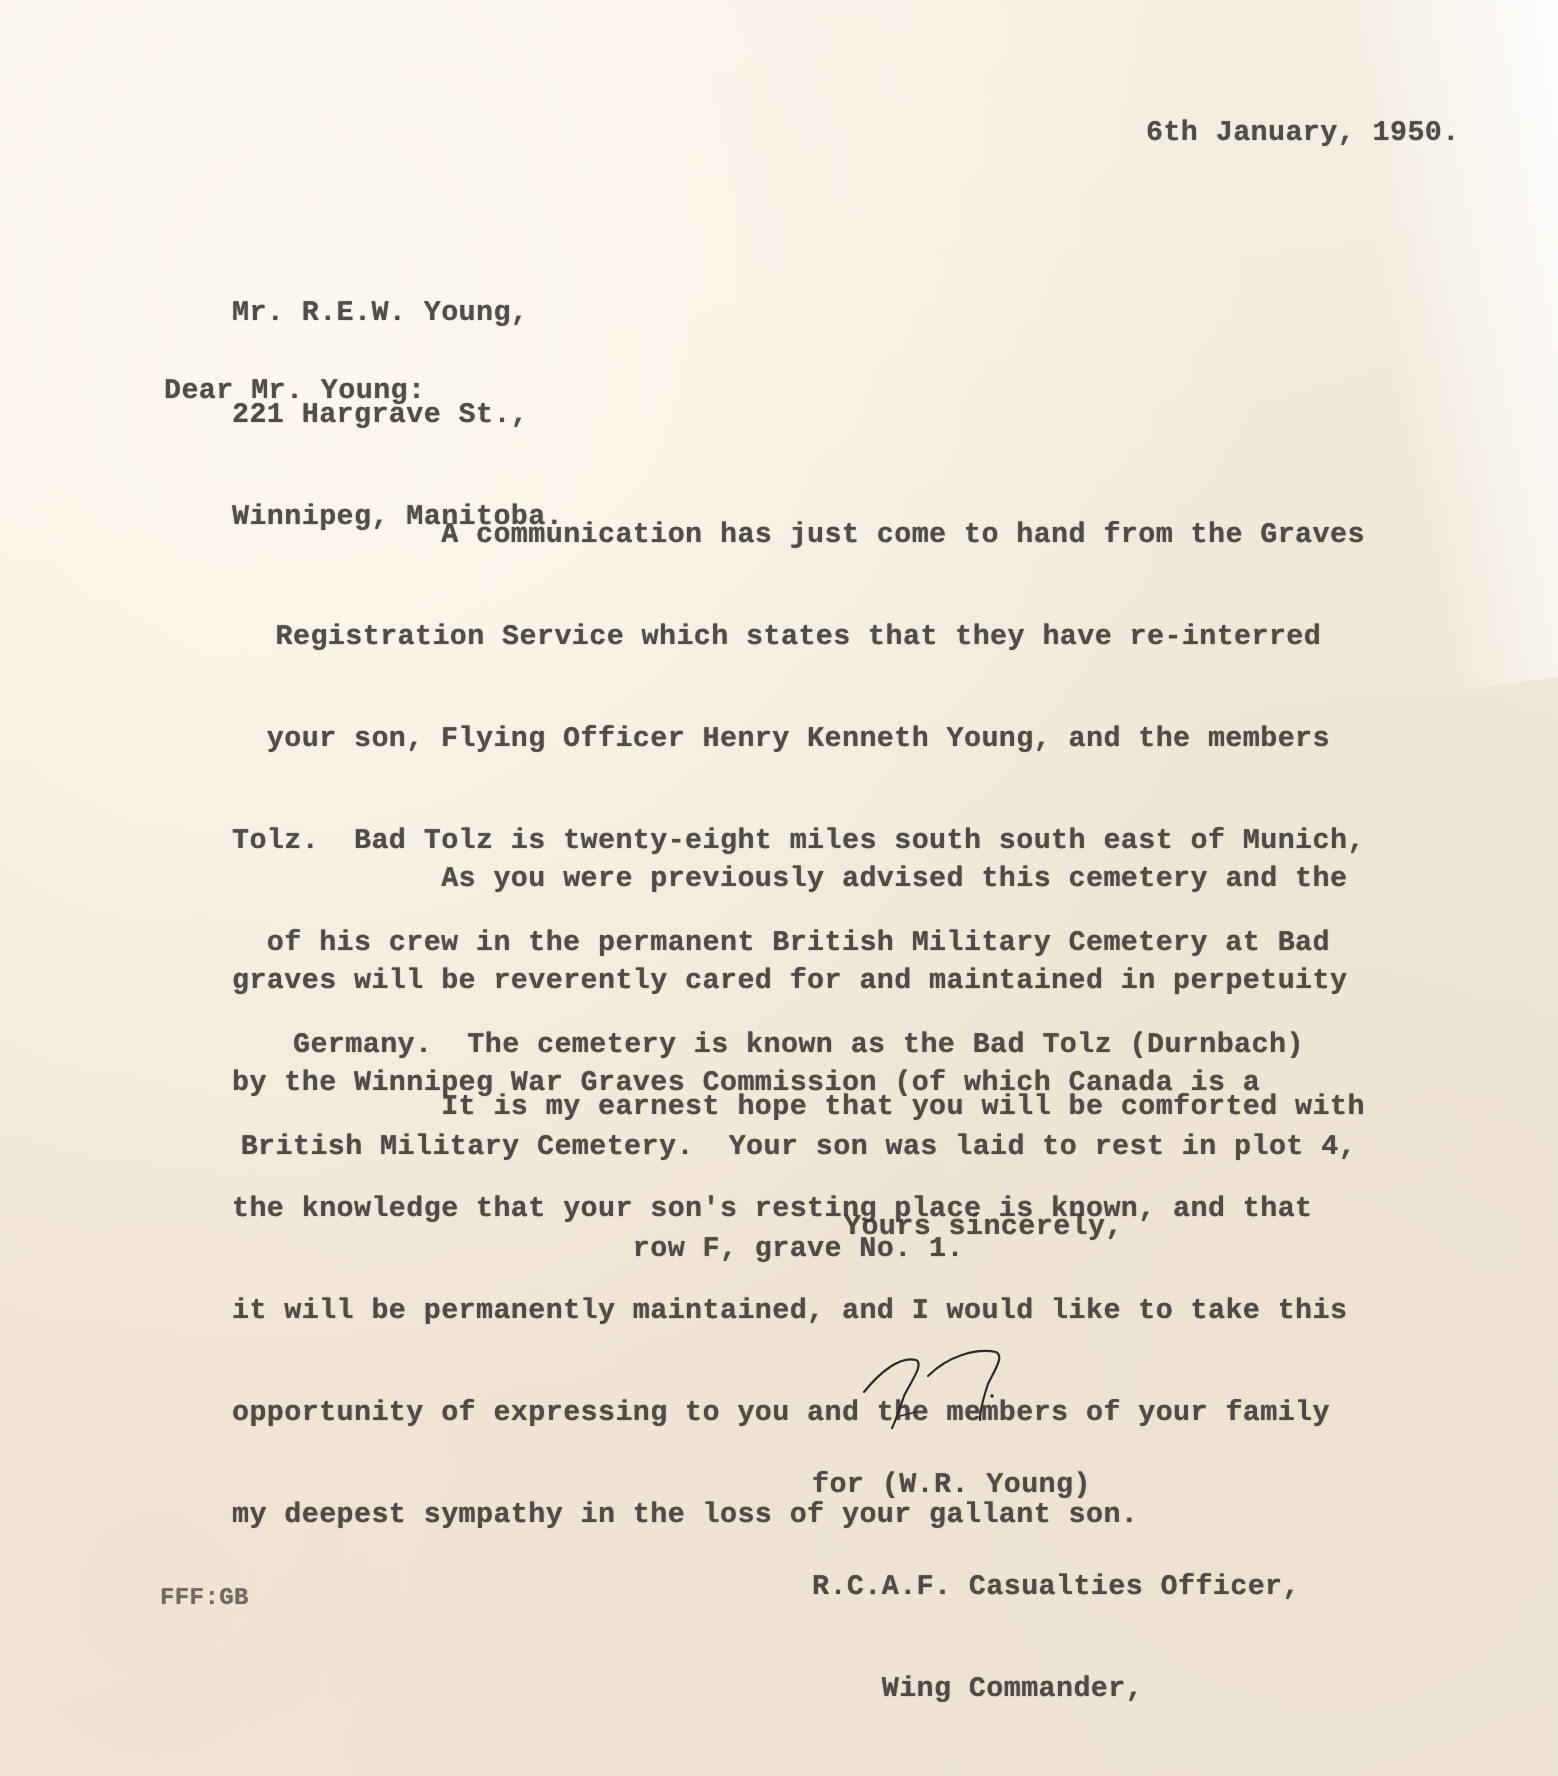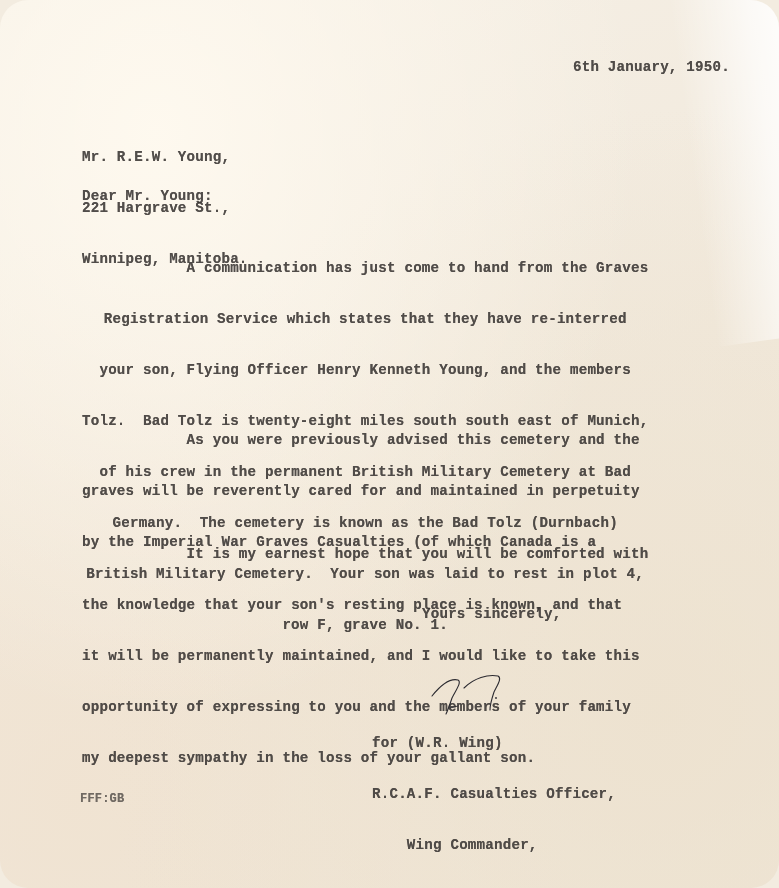--- a/index.html
+++ b/index.html
@@ -9,21 +9,20 @@
     }
     .paper {
       position: relative;
       width: 779px; height: 888px;
       background:
         radial-gradient(ellipse at 20% 15%, rgba(255,250,240,0.9) 0%, rgba(255,250,240,0) 55%),
         radial-gradient(ellipse at 85% 80%, rgba(236,224,204,0.7) 0%, rgba(236,224,204,0) 60%),
         radial-gradient(ellipse at 10% 90%, rgba(240,226,208,0.8) 0%, rgba(240,226,208,0) 50%),
         linear-gradient(160deg, #f6f0e6 0%, #f1e9dc 50%, #efe6d7 100%);
       overflow: hidden;
-      border-radius: 28px;
     }
     .corner-shadow {
       position: absolute; right: -40px; top: -60px;
       width: 130px; height: 400px;
       background: linear-gradient(90deg, rgba(255,255,255,0) 0%, rgba(255,255,255,0.7) 60%, #ffffff 100%);
       transform: rotate(-8deg);
     }
     .type {
       position: absolute;
       font-family: "Liberation Mono", "DejaVu Sans Mono", monospace;
@@ -38,21 +37,21 @@
     }
     .date { left: 573px; top: 59px; }
     .address { left: 82px; top: 115px; }
     .salutation { left: 82px; top: 188px; }
     .para1 { left: 82px; top: 226px; text-align: center; }
     .para2 { left: 82px; top: 398px; }
     .para3 { left: 82px; top: 512px; }
     .closing { left: 422px; top: 606px; }
     .sigblock { left: 372px; top: 701px; }
     .initials { left: 80px; top: 791px; font-size: 12px; opacity: 0.7; }
-    .line { display: block; }
+    .line { display: block; margin-left: 34px; }
     .signature {
       position: absolute; left: 428px; top: 668px;
       width: 100px; height: 50px;
     }
   </style>
 </head>
 <body>
 
 <div class="paper">
   <div class="corner-shadow"></div>
@@ -74,41 +73,41 @@
     <span class="line">Tolz.  Bad Tolz is twenty-eight miles south south east of Munich,</span>
     <span class="line">of his crew in the permanent British Military Cemetery at Bad</span>
     <span class="line">Germany.  The cemetery is known as the Bad Tolz (Durnbach)</span>
     <span class="line">British Military Cemetery.  Your son was laid to rest in plot 4,</span>
     <span class="line">row F, grave No. 1.</span>
   </div>
 
   <div class="type para2">
     <span class="line">            As you were previously advised this cemetery and the</span>
     <span class="line">graves will be reverently cared for and maintained in perpetuity</span>
-    <span class="line">by the Imperial War Graves Casualties (of which Canada is a</span>
+    <span class="line">by the Winnipeg War Graves Commission (of which Canada is a</span>
   </div>
 
   <div class="type para3">
     <span class="line">            It is my earnest hope that you will be comforted with</span>
     <span class="line">the knowledge that your son's resting place is known, and that</span>
     <span class="line">it will be permanently maintained, and I would like to take this</span>
     <span class="line">opportunity of expressing to you and the members of your family</span>
     <span class="line">my deepest sympathy in the loss of your gallant son.</span>
   </div>
 
   <div class="type closing">Yours sincerely,</div>
 
   <svg class="signature" viewBox="0 0 100 50">
     <path d="M4 28 C 12 18, 22 10, 30 12 C 34 14, 28 22, 24 30 C 22 36, 20 42, 18 46" fill="none" stroke="#2b2a30" stroke-width="1.1" stroke-linecap="round"></path>
     <path d="M36 20 C 46 10, 60 6, 70 8 C 74 10, 70 16, 66 24 C 64 30, 62 36, 62 42" fill="none" stroke="#2b2a30" stroke-width="1.1" stroke-linecap="round"></path>
     <path d="M22 40 L 30 38" fill="none" stroke="#2b2a30" stroke-width="0.9" stroke-linecap="round"></path>
     <circle cx="68" cy="30" r="0.9" fill="#2b2a30"></circle>
   </svg>
 
   <div class="type sigblock">
-    <span class="line">for (W.R. Wing)</span>
+    <span class="line">for (W.R. Young)</span>
     <span class="line">R.C.A.F. Casualties Officer,</span>
     <span class="line">    Wing Commander,</span>
     
   </div>
 
   <div class="type initials">FFF:GB</div>
 </div>
 
 </body></html>

